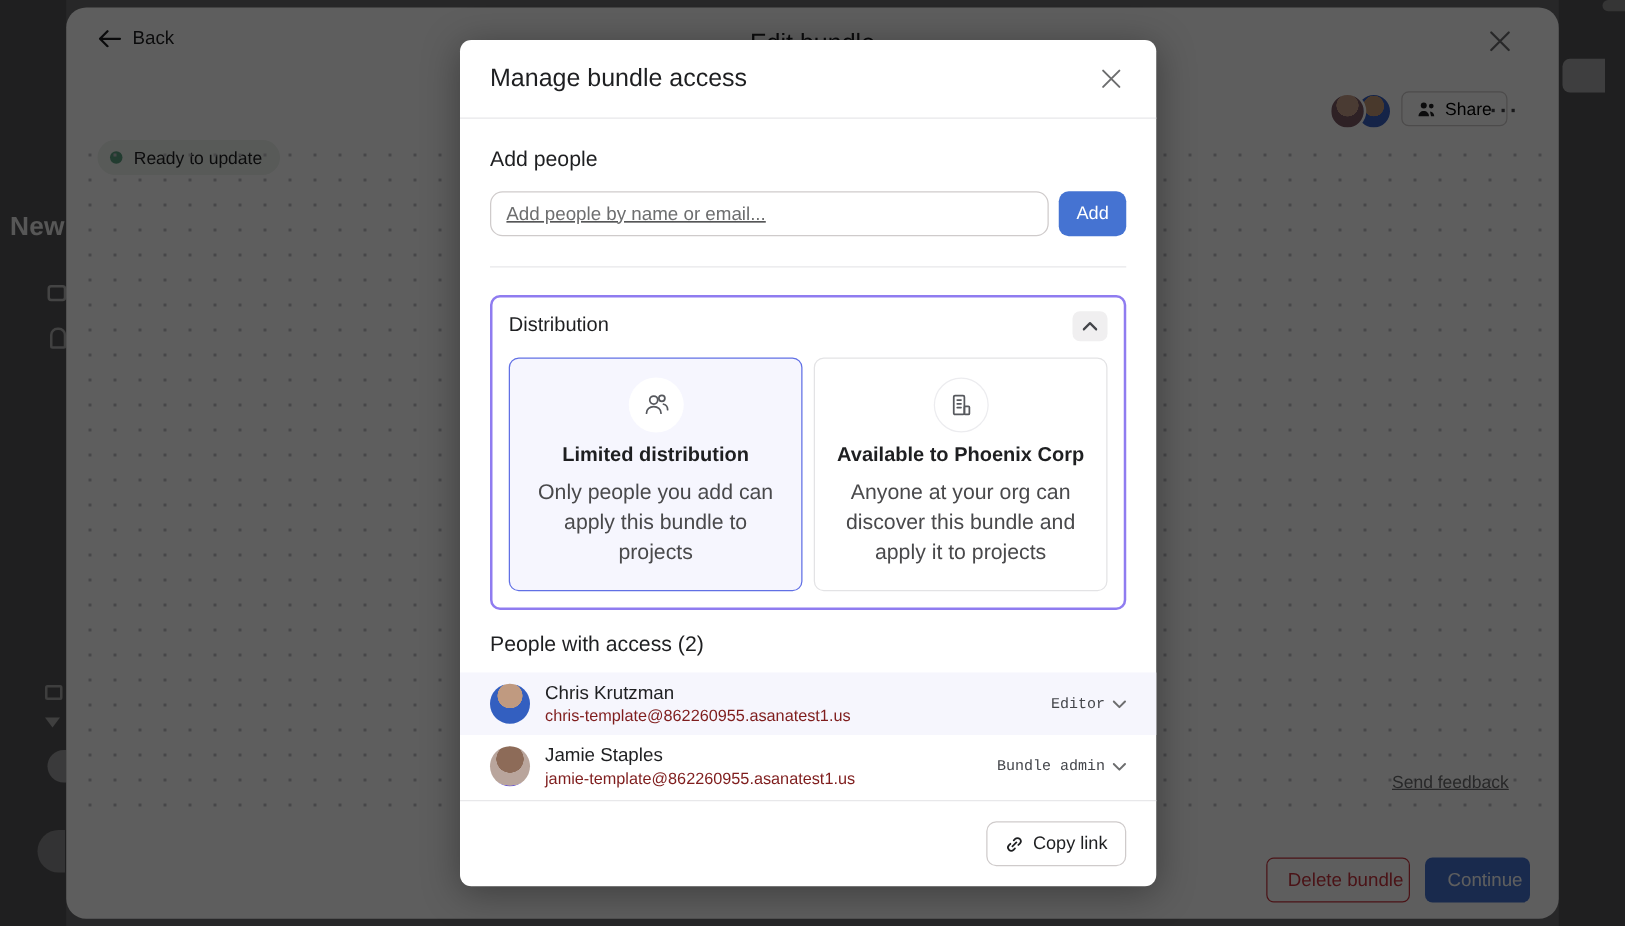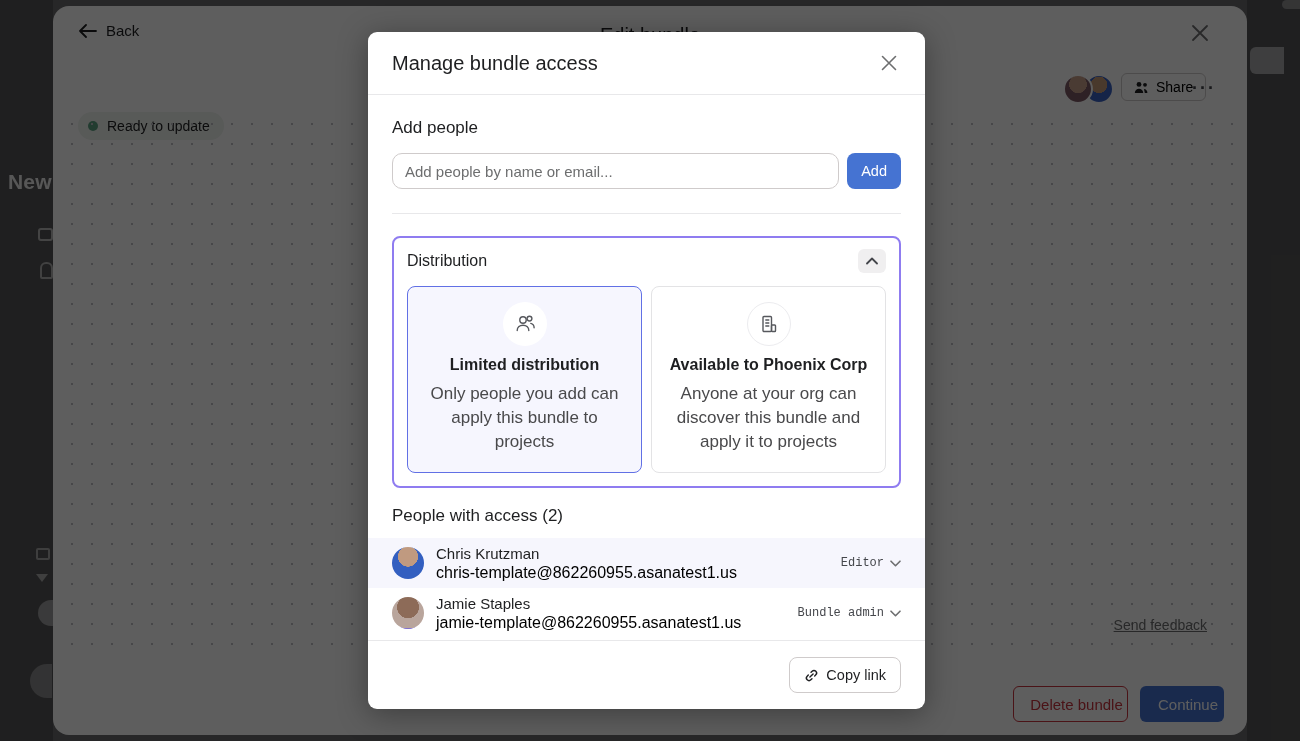--- a/index.html
+++ b/index.html
@@ -62,21 +62,21 @@
   .dlg-header { height:63px; flex:none; padding:0 22px 0 24px; display:flex; align-items:center;
     justify-content:space-between; border-bottom:1px solid #e8e8ea; }
   .dlg-title { font-size:20px; font-weight:500; }
   .icon-btn { width:28px; height:28px; display:flex; align-items:center; justify-content:center;
     border:none; background:transparent; color:#6d6e6f; cursor:pointer; border-radius:6px; }
   .dlg-body { flex:1; padding:0 24px; }
   .sec-heading { font-size:17px; font-weight:500; }
   .add-sec { margin-top:23px; }
   .add-row { margin-top:15px; display:flex; gap:8px; }
   .add-input { flex:1; height:36px; border:1px solid #cfcbcb; border-radius:10px; padding:0 12px;
-    font-size:15px; color:#1e1f21; font-family:"Liberation Sans", sans-serif; }
+    font-size:15px; color:#1e1f21; font-family:"Liberation Sans", sans-serif;text-decoration:underline; }
   .add-input::placeholder { color:#6d6e6f; }
   .btn-primary { height:36px; padding:0 14px; background:#4573d2; color:#fff; border:none;
     border-radius:8px; font-size:14.5px; cursor:pointer; font-family:"Liberation Sans", sans-serif; }
   .divider { border:none; border-top:1px solid #e8e8ea; margin-top:24px; }
 
   .dist-box { margin-top:22px; border:2px solid #8f7cf0; border-radius:8px; padding:11px 13px 13px; }
   .dist-head { display:flex; align-items:center; justify-content:space-between; }
   .dist-label { font-size:16px; color:#1e1f21; }
   .chev-btn { width:28px; height:24px; background:#f0eff0; border:none; border-radius:6px;
     display:flex; align-items:center; justify-content:center; color:#44464b; cursor:pointer; }
@@ -95,21 +95,21 @@
 
   .people-sec { margin-top:18px; }
   .rows { margin:12px -24px 0; }
   .p-row { height:50px; padding:0 24px; display:flex; align-items:center; gap:12px; }
   .p-row.highlight { background:#f6f6fd; }
   .p-avatar { width:32px; height:32px; border-radius:50%; flex:none; }
   .p-avatar.chris { background:radial-gradient(circle at 50% 30%, #c09a80 0 36%, #335fc0 37% 100%); }
   .p-avatar.jamie { background:radial-gradient(circle at 50% 32%, #8d6b58 0 40%, #b9a59c 41% 78%, #6d5bd0 79% 100%); }
   .p-info { flex:1; min-width:0; }
   .p-name { font-size:15px; color:#1e1f21; }
-  .p-email { font-size:16px; color:#000000; margin-top:2px; }
+  .p-email { font-size:13px; color:#7f1d1d; margin-top:2px; }
   .p-role { display:flex; align-items:center; gap:6px; font-size:12px; color:#44464b; cursor:pointer;font-family:Liberation Mono, monospace; }
 
   .dlg-footer { flex:none; border-top:1px solid #e8e8ea; padding:16px 24px; text-align:right; }
   .btn-outline { display:inline-flex; align-items:center; gap:7px; height:36px; padding:0 14px;
     border:1px solid #cfcbcb; border-radius:8px; background:#fff; font-size:14.5px; color:#1e1f21;
     cursor:pointer; font-family:"Liberation Sans", sans-serif;justify-content:flex-end; }
 </style>
 </head>
 <body>
 

